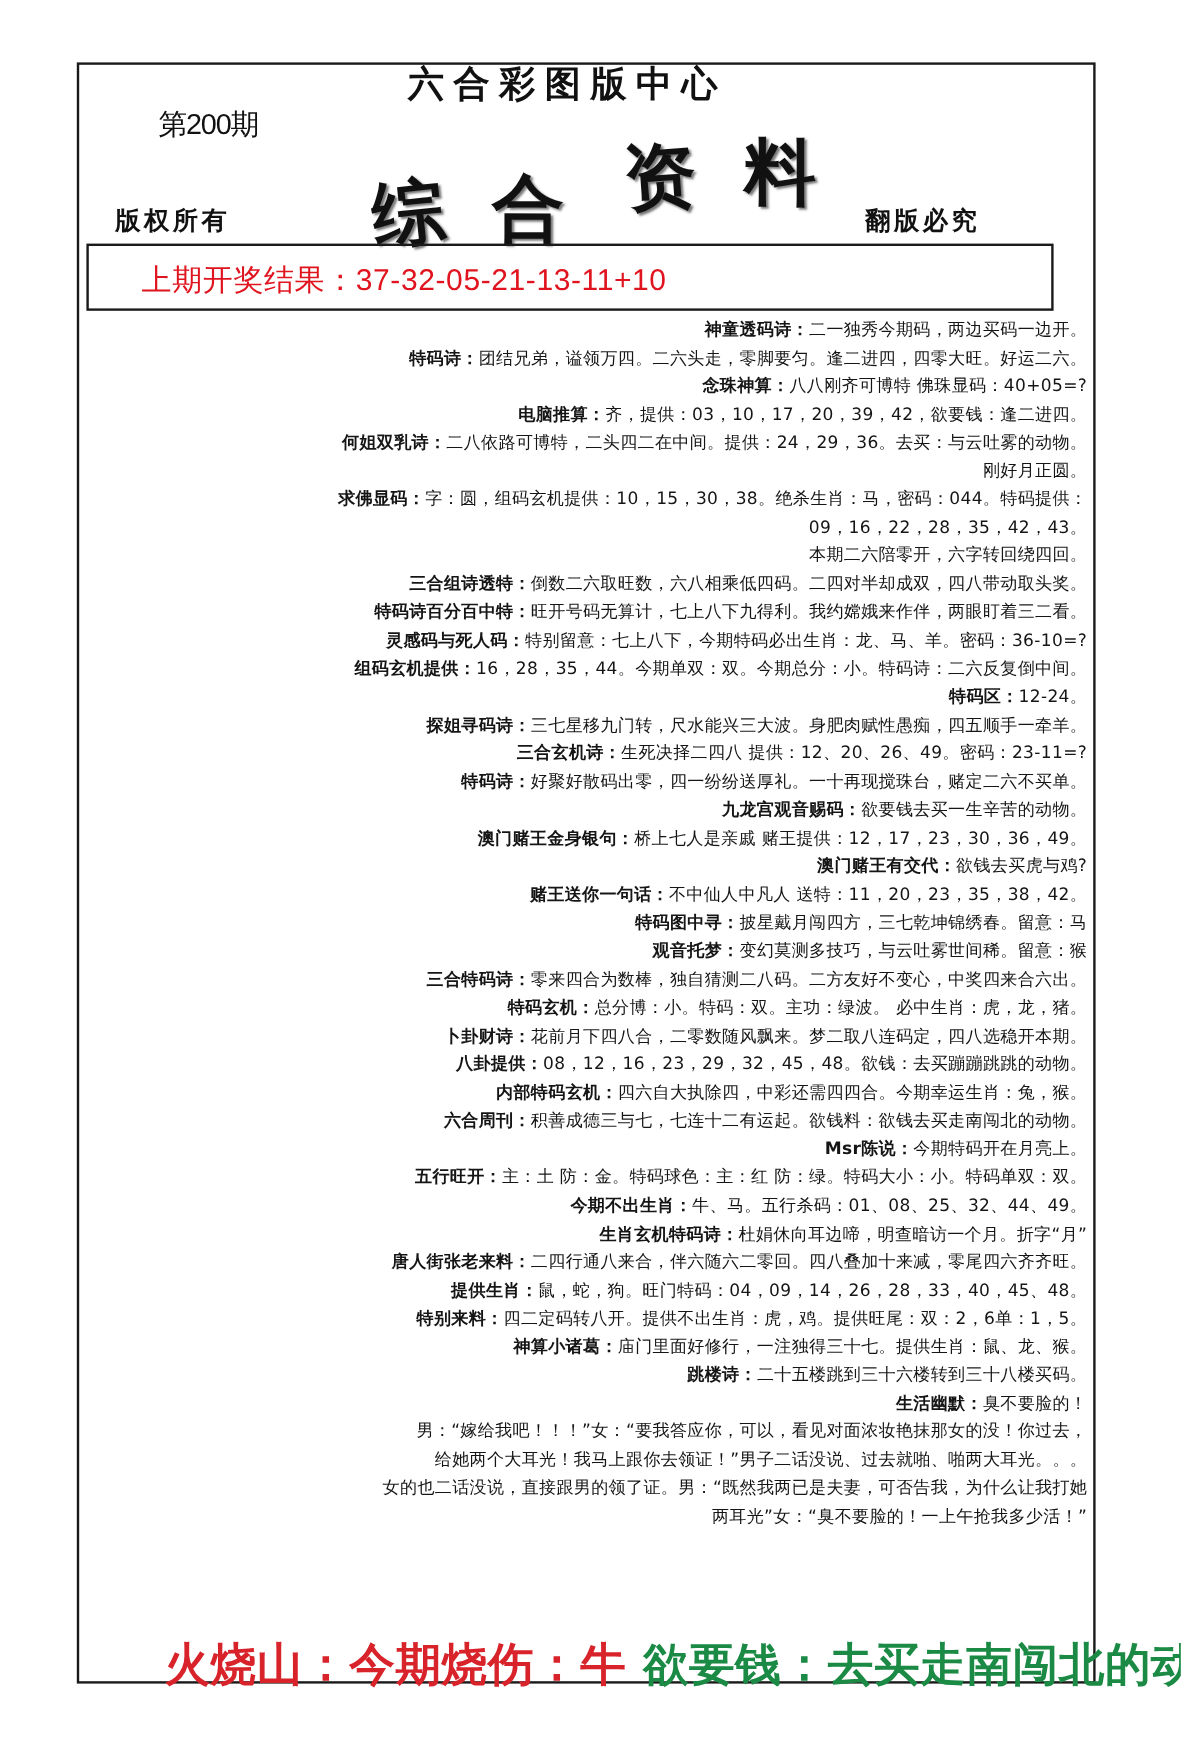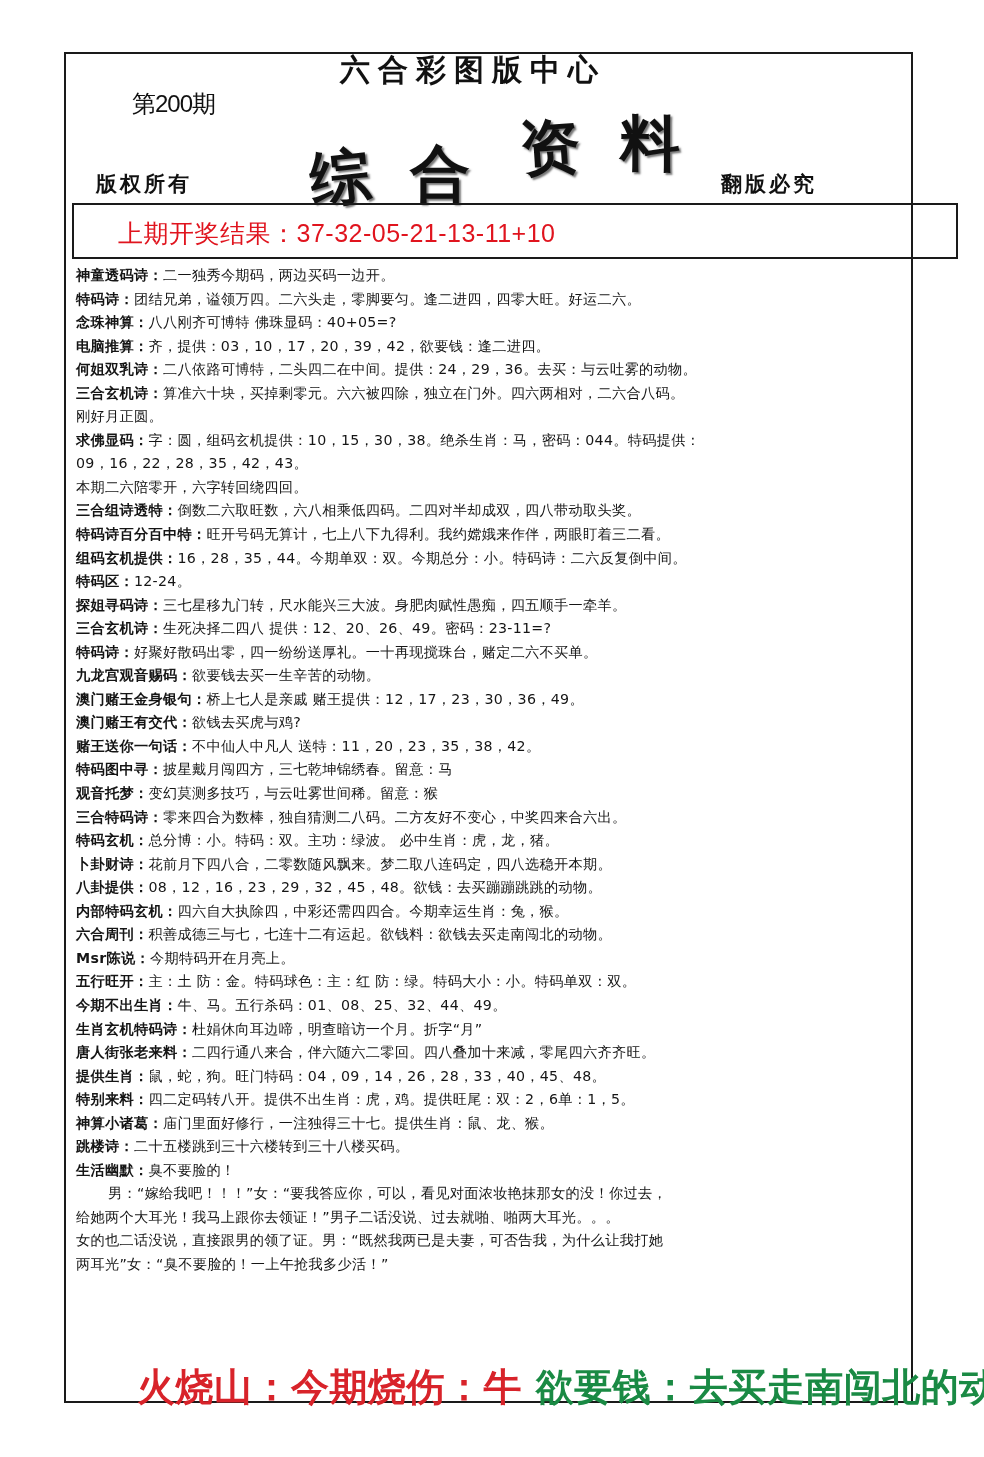--- a/index.html
+++ b/index.html
@@ -8,24 +8,24 @@
   .issue { position: absolute; left: 132px; top: 88px; font-family: "Liberation Sans", sans-serif; font-size: 24px; color: #111; letter-spacing: -1px; text-align: right; }
   .center-title { position: absolute; left: 340px; top: 50px; font-family: "DejaVu Serif", serif; font-weight: bold; font-size: 30px; letter-spacing: 8px; color: #111; }
   .big-title { position: absolute; left: 300px; top: 110px; width: 420px; height: 90px; }
   .big-title span { position: absolute; font-family: "DejaVu Serif", serif; font-weight: bold; font-size: 60px; color: #111; text-shadow: 2px 2px 2px #777; }
   .bt0 { left: 10px; top: 28px; transform: rotate(-6deg); }
   .bt1 { left: 110px; top: 24px; }
   .bt2 { left: 220px; top: -2px; transform: rotate(-4deg); }
   .bt3 { left: 320px; top: -6px; }
   .copy-left { position: absolute; left: 96px; top: 170px; font-family: "DejaVu Serif", serif; font-weight: bold; font-size: 21px; letter-spacing: 3px; }
   .copy-right { position: absolute; left: 721px; top: 170px; font-family: "DejaVu Serif", serif; font-weight: bold; font-size: 21px; letter-spacing: 3px; }
-  .result-box { position: absolute; left: 72px; top: 203px; width: 886px; height: 56px; border: 2px solid #1a1a1a; box-sizing: border-box; }
+  .result-box { position: absolute; left: 72px; top: 203px; width: 806px; height: 56px; border: 2px solid #1a1a1a; box-sizing: border-box; }
   .result-text { position: absolute; left: 44px; top: 12px; font-family: "Liberation Sans", sans-serif; font-size: 25px; color: #e0141e; letter-spacing: 0.5px; white-space: nowrap; }
   .lines { position: absolute; left: 76px; top: 264px; width: 830px; }
-  .line { height: 23.55px; line-height: 23.55px; font-size: 14.2px; white-space: nowrap; color: #151515; font-family: "DejaVu Sans", sans-serif; letter-spacing: 0.3px; }
+  .line { height: 23.55px; line-height: 23.55px; font-size: 14.2px; white-space: nowrap; color: #151515; font-family: "DejaVu Sans", sans-serif; letter-spacing: 0.3px; text-align: right; }
   .line .lbl { font-weight: bold; }
   .line.indent { padding-left: 32px; }
   .footer { position: absolute; left: 96px; top: 1362px; font-family: "DejaVu Serif", serif; font-weight: bold; font-size: 38px; white-space: nowrap; letter-spacing: 0.5px; margin-left: 41px; }
   .footer .red { color: #d8232a; }
   .footer .green { color: #1a8a44; }
 </style>
 </head>
 <body>
 
 <div class="frame"></div>
@@ -44,27 +44,27 @@
 <div class="result-box">
   <div class="result-text"><span>上期开奖结果：</span><span>37-32-05-21-13-11+10</span></div>
 </div>
 
 <div class="lines" id="lines">
     <div class="line"><span class="lbl">神童透码诗：</span><span>二一独秀今期码，两边买码一边开。</span></div>
     <div class="line"><span class="lbl">特码诗：</span><span>团结兄弟，谥领万四。二六头走，零脚要匀。逢二进四，四零大旺。好运二六。</span></div>
     <div class="line"><span class="lbl">念珠神算：</span><span>八八刚齐可博特  佛珠显码：40+05=?</span></div>
     <div class="line"><span class="lbl">电脑推算：</span><span>齐，提供：03，10，17，20，39，42，欲要钱：逢二进四。</span></div>
     <div class="line"><span class="lbl">何姐双乳诗：</span><span>二八依路可博特，二头四二在中间。提供：24，29，36。去买：与云吐雾的动物。</span></div>
-    <div class="line"><span class="lbl">三合玄机诗：</span><span>算准六十块，买掉剩零元。六六被四除，独立在门外。四六两相对，二六合八码。</span></div>
     <div class="line"><span class="lbl"></span><span>刚好月正圆。</span></div>
     <div class="line"><span class="lbl">求佛显码：</span><span>字：圆，组码玄机提供：10，15，30，38。绝杀生肖：马，密码：044。特码提供：</span></div>
     <div class="line"><span class="lbl"></span><span>09，16，22，28，35，42，43。</span></div>
     <div class="line"><span class="lbl"></span><span>本期二六陪零开，六字转回绕四回。</span></div>
     <div class="line"><span class="lbl">三合组诗透特：</span><span>倒数二六取旺数，六八相乘低四码。二四对半却成双，四八带动取头奖。</span></div>
     <div class="line"><span class="lbl">特码诗百分百中特：</span><span>旺开号码无算计，七上八下九得利。我约嫦娥来作伴，两眼盯着三二看。</span></div>
+    <div class="line"><span class="lbl">灵感码与死人码：</span><span>特别留意：七上八下，今期特码必出生肖：龙、马、羊。密码：36-10=?</span></div>
     <div class="line"><span class="lbl">组码玄机提供：</span><span>16，28，35，44。今期单双：双。今期总分：小。特码诗：二六反复倒中间。</span></div>
     <div class="line"><span class="lbl">特码区：</span><span>12-24。</span></div>
     <div class="line"><span class="lbl">探姐寻码诗：</span><span>三七星移九门转，尺水能兴三大波。身肥肉赋性愚痴，四五顺手一牵羊。</span></div>
     <div class="line"><span class="lbl">三合玄机诗：</span><span>生死决择二四八  提供：12、20、26、49。密码：23-11=?</span></div>
     <div class="line"><span class="lbl">特码诗：</span><span>好聚好散码出零，四一纷纷送厚礼。一十再现搅珠台，赌定二六不买单。</span></div>
     <div class="line"><span class="lbl">九龙宫观音赐码：</span><span>欲要钱去买一生辛苦的动物。</span></div>
     <div class="line"><span class="lbl">澳门赌王金身银句：</span><span>桥上七人是亲戚  赌王提供：12，17，23，30，36，49。</span></div>
     <div class="line"><span class="lbl">澳门赌王有交代：</span><span>欲钱去买虎与鸡?</span></div>
     <div class="line"><span class="lbl">赌王送你一句话：</span><span>不中仙人中凡人  送特：11，20，23，35，38，42。</span></div>
     <div class="line"><span class="lbl">特码图中寻：</span><span>披星戴月闯四方，三七乾坤锦绣春。留意：马</span></div>

